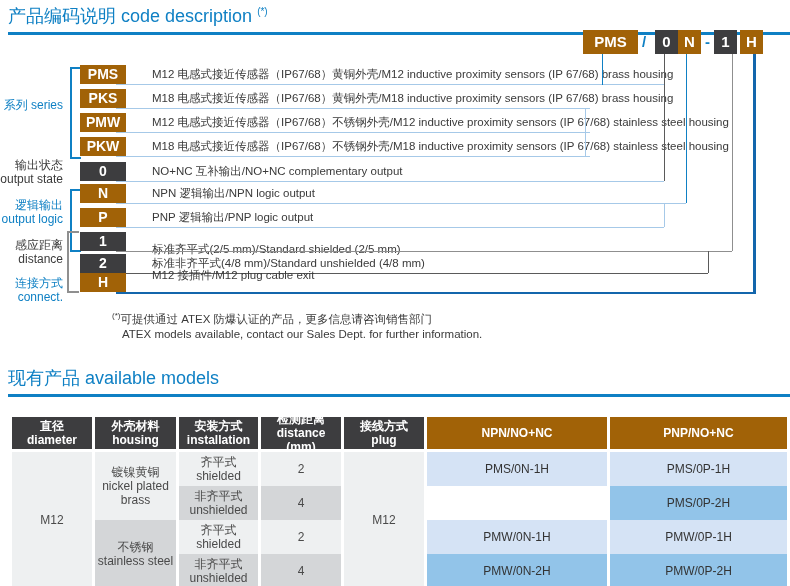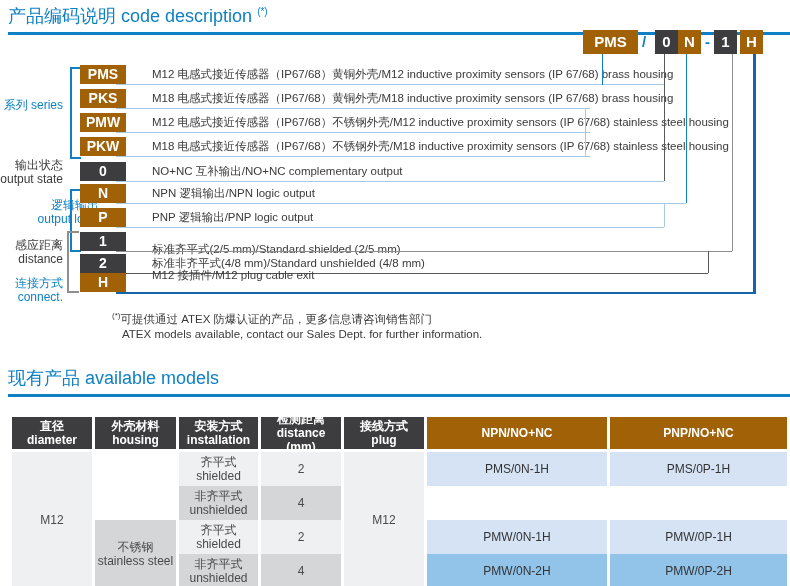--- a/index.html
+++ b/index.html
@@ -56,21 +56,21 @@
   <div class="tbox bgblue" style="left:678px;width:23px;">N</div>
   <div class="tsep" style="left:705px;">-</div>
   <div class="tbox bgdark" style="left:714px;width:23px;">1</div>
   <div class="tbox bgblue" style="left:740px;width:23px;">H</div>
 
   <div class="glabel blue-t" style="top:98px;"><span>系列</span> <span>series</span></div>
   <div class="glabel dark-t" style="top:158px;">
       <div>输出状态</div>
       <div>output state</div>
     </div>
-  <div class="glabel blue-t" style="top:198px;padding-left:36px;">
+  <div class="glabel blue-t" style="top:198px;">
       <div>逻辑输出</div>
       <div>output logic</div>
     </div>
   <div class="glabel dark-t" style="top:238px;">
       <div>感应距离</div>
       <div>distance</div>
     </div>
   <div class="glabel blue-t" style="top:276px;">
       <div>连接方式</div>
       <div>connect.</div>
@@ -162,20 +162,24 @@
         <span>NPN/NO+NC</span>
       </div>
     <div class="hc bgblue">
         <span>PNP/NO+NC</span>
       </div>
   </div>
 
   <div class="tgrid" id="tbody">
     <div class="bc lt" style="grid-column:1;grid-row:1/5;">M12</div>
 
+    <div class="bc lt" style="grid-column:2;grid-row:1/3;">
+        <span>镀镍黄铜</span>
+        <span>nickel plated brass</span>
+      </div>
     <div class="bc gy" style="grid-column:2;grid-row:3/5;">
         <span>不锈钢</span>
         <span>stainless steel</span>
       </div>
 
     <div class="bc lt" style="grid-column:3;grid-row:1;">
         <span>齐平式</span>
         <span>shielded</span>
       </div>
     <div class="bc gy" style="grid-column:3;grid-row:2;">
@@ -196,17 +200,18 @@
     <div class="bc lt" style="grid-column:4;grid-row:3;">2</div>
     <div class="bc gy" style="grid-column:4;grid-row:4;">4</div>
 
     <div class="bc lt" style="grid-column:5;grid-row:1/5;">M12</div>
 
     <div class="bc lb" style="grid-column:6;grid-row:1;">PMS/0N-1H</div>
     <div class="bc lb" style="grid-column:6;grid-row:3;">PMW/0N-1H</div>
     <div class="bc mb" style="grid-column:6;grid-row:4;">PMW/0N-2H</div>
 
     <div class="bc lb" style="grid-column:7;grid-row:1;">PMS/0P-1H</div>
+    <div class="bc mb" style="grid-column:7;grid-row:2;">PMS/0P-2H</div>
     <div class="bc lb" style="grid-column:7;grid-row:3;">PMW/0P-1H</div>
     <div class="bc mb" style="grid-column:7;grid-row:4;">PMW/0P-2H</div>
   </div>
 
 </div>
 
 </body></html>

